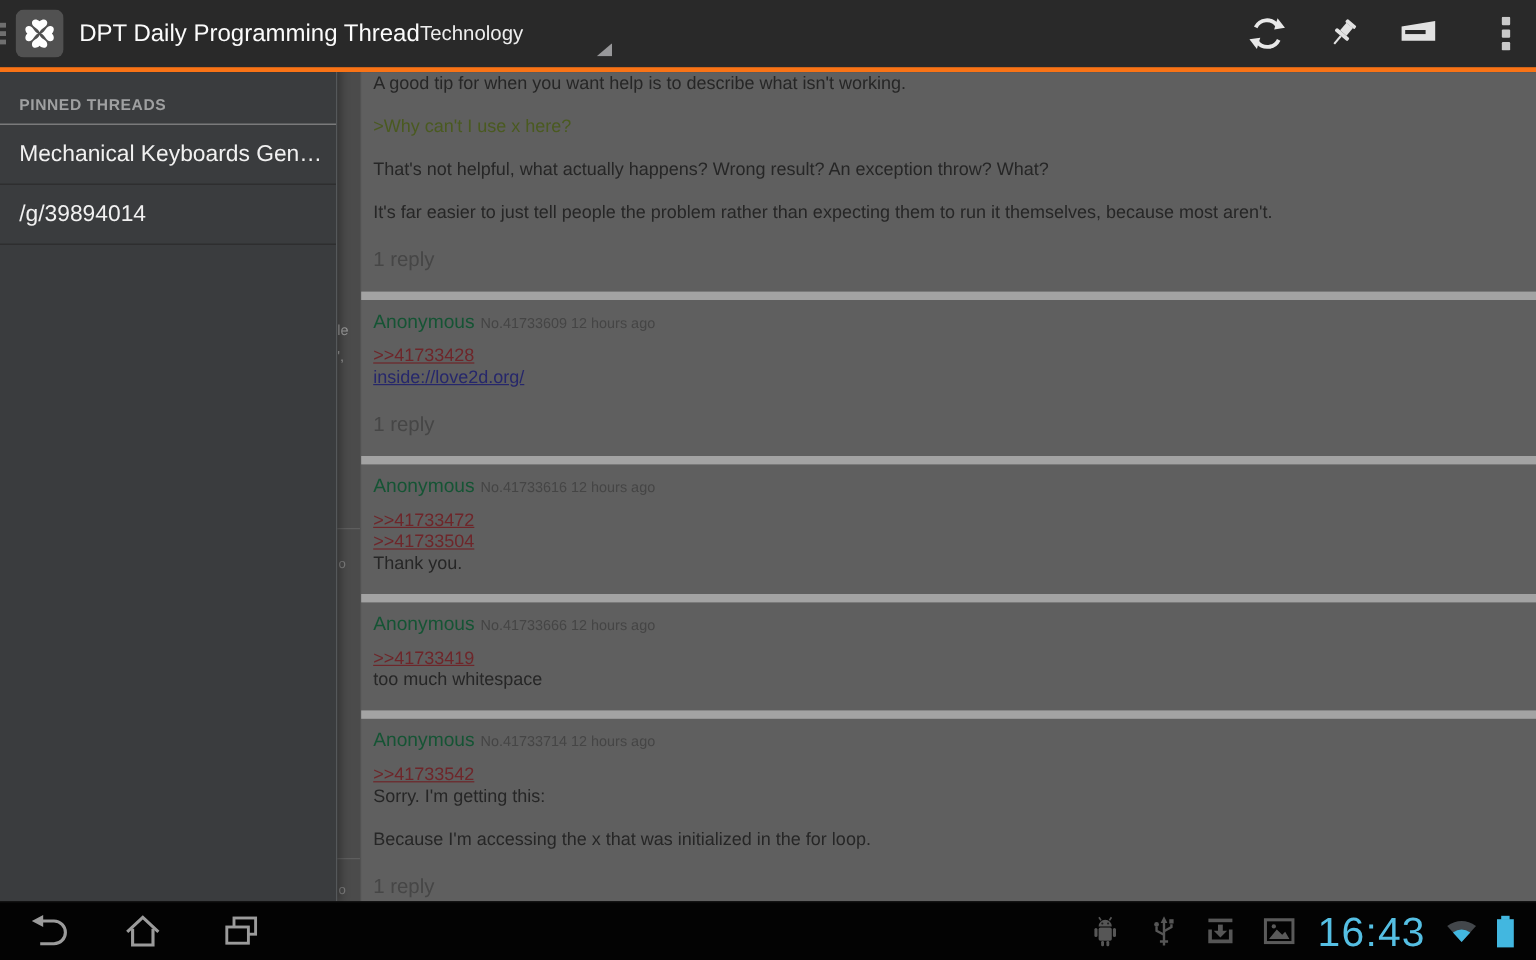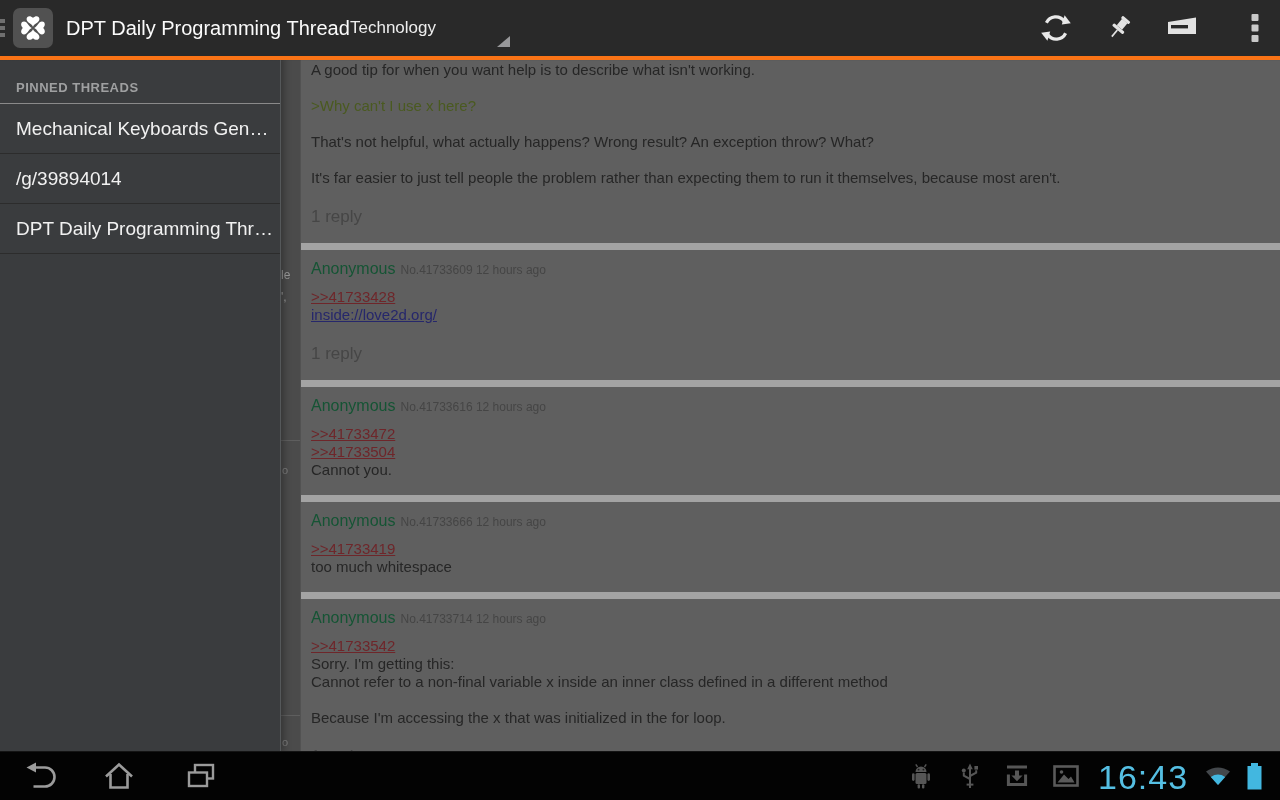--- a/index.html
+++ b/index.html
@@ -100,50 +100,48 @@
         <div class="line link">inside://love2d.org/</div>
         <div class="replies">1 reply</div>
       </div>
 
       <div class="post">
         <div class="post-header">
           <span class="poster-name">Anonymous</span><span class="post-meta">No.41733616 12 hours ago</span>
         </div>
         <div class="line quote">&gt;&gt;41733472</div>
         <div class="line quote">&gt;&gt;41733504</div>
-        <div class="line">Cannot you.</div>
+        <div class="line">Thank you.</div>
       </div>
 
       <div class="post">
         <div class="post-header">
           <span class="poster-name">Anonymous</span><span class="post-meta">No.41733666 12 hours ago</span>
         </div>
         <div class="line quote">&gt;&gt;41733419</div>
         <div class="line">too much whitespace</div>
       </div>
 
       <div class="post">
         <div class="post-header">
           <span class="poster-name">Anonymous</span><span class="post-meta">No.41733714 12 hours ago</span>
         </div>
         <div class="line quote">&gt;&gt;41733542</div>
         <div class="line">Sorry. I'm getting this:</div>
-        <div class="line">Cannot refer to a non-final variable x inside an inner class defined in a different method</div>
         <div class="line"></div>
         <div class="line">Because I'm accessing the x that was initialized in the for loop.</div>
         <div class="replies">1 reply</div>
       </div>
 
     </div>
 
     <div class="drawer">
       <div class="drawer-header">PINNED THREADS</div>
       <div class="drawer-item">Mechanical Keyboards Gen…</div>
       <div class="drawer-item">/g/39894014</div>
-      <div class="drawer-item">DPT Daily Programming Thr…</div>
     </div>
   </div>
 
   <div class="action-bar">
     <div class="edge-menu">
         <div></div>
         <div></div>
         <div></div>
       </div>
 

